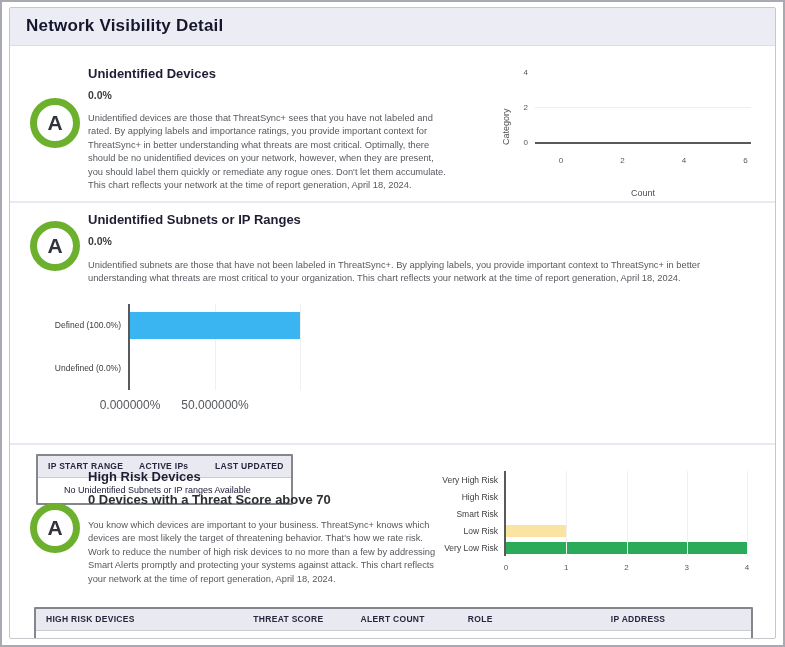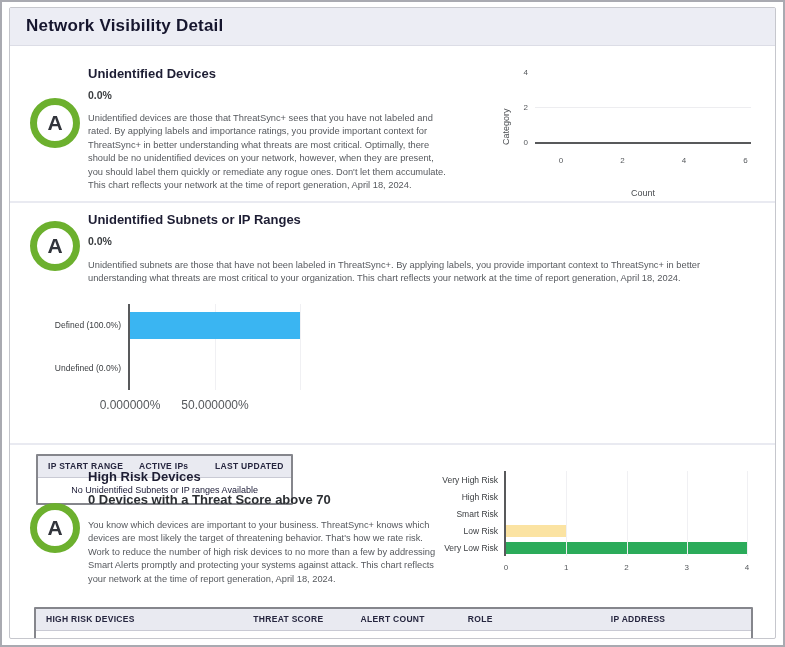--- a/index.html
+++ b/index.html
@@ -57,21 +57,21 @@
   .c2-row { height:43px; display:flex; align-items:center; position:relative; }
   .c2-row .bar { height:27px; }
   .c2-xtick { position:absolute; font-size:12px; color:#55585c; transform:translateX(-50%); top:calc(100% + 8px); }
   .c2-x0 { left:0; } .c2-x50 { left:50%; }
 
   
   .data-table { border:2px solid #85868c; border-radius:1px; background:#fff; }
   .t-head { display:grid; background:#E9EAF1; border-bottom:1px solid #c9cad4; }
   .t-head span { font-size:8.5px; font-weight:bold; color:#26263f; padding:5px 10px 6px; letter-spacing:.3px; white-space:nowrap; }
   .t-row { display:grid; }
-  .t-row span { font-size:9px; color:#20203a; padding:7px 26px 8px; grid-column:1 / -1;text-align:center; }
+  .t-row span { font-size:9px; color:#20203a; padding:7px 26px 8px; grid-column:1 / -1; }
   .cols3 { grid-template-columns:36% 30% 34%; }
   .cols5 { grid-template-columns:29% 15% 15% 20% 21%; }
   .table2 { flex:1; margin-left:14px; margin-top:38px; align-self:flex-start; }
 
   
   .section3 { flex:1; padding:10px 12px 0; display:flex; flex-direction:column; }
   .s3-top { display:flex; }
   .s3-left { width:424px; flex:none; display:flex; }
   .s3 .grade-badge { margin-top:48px; }
   .s3-text { padding-top:14px; }

